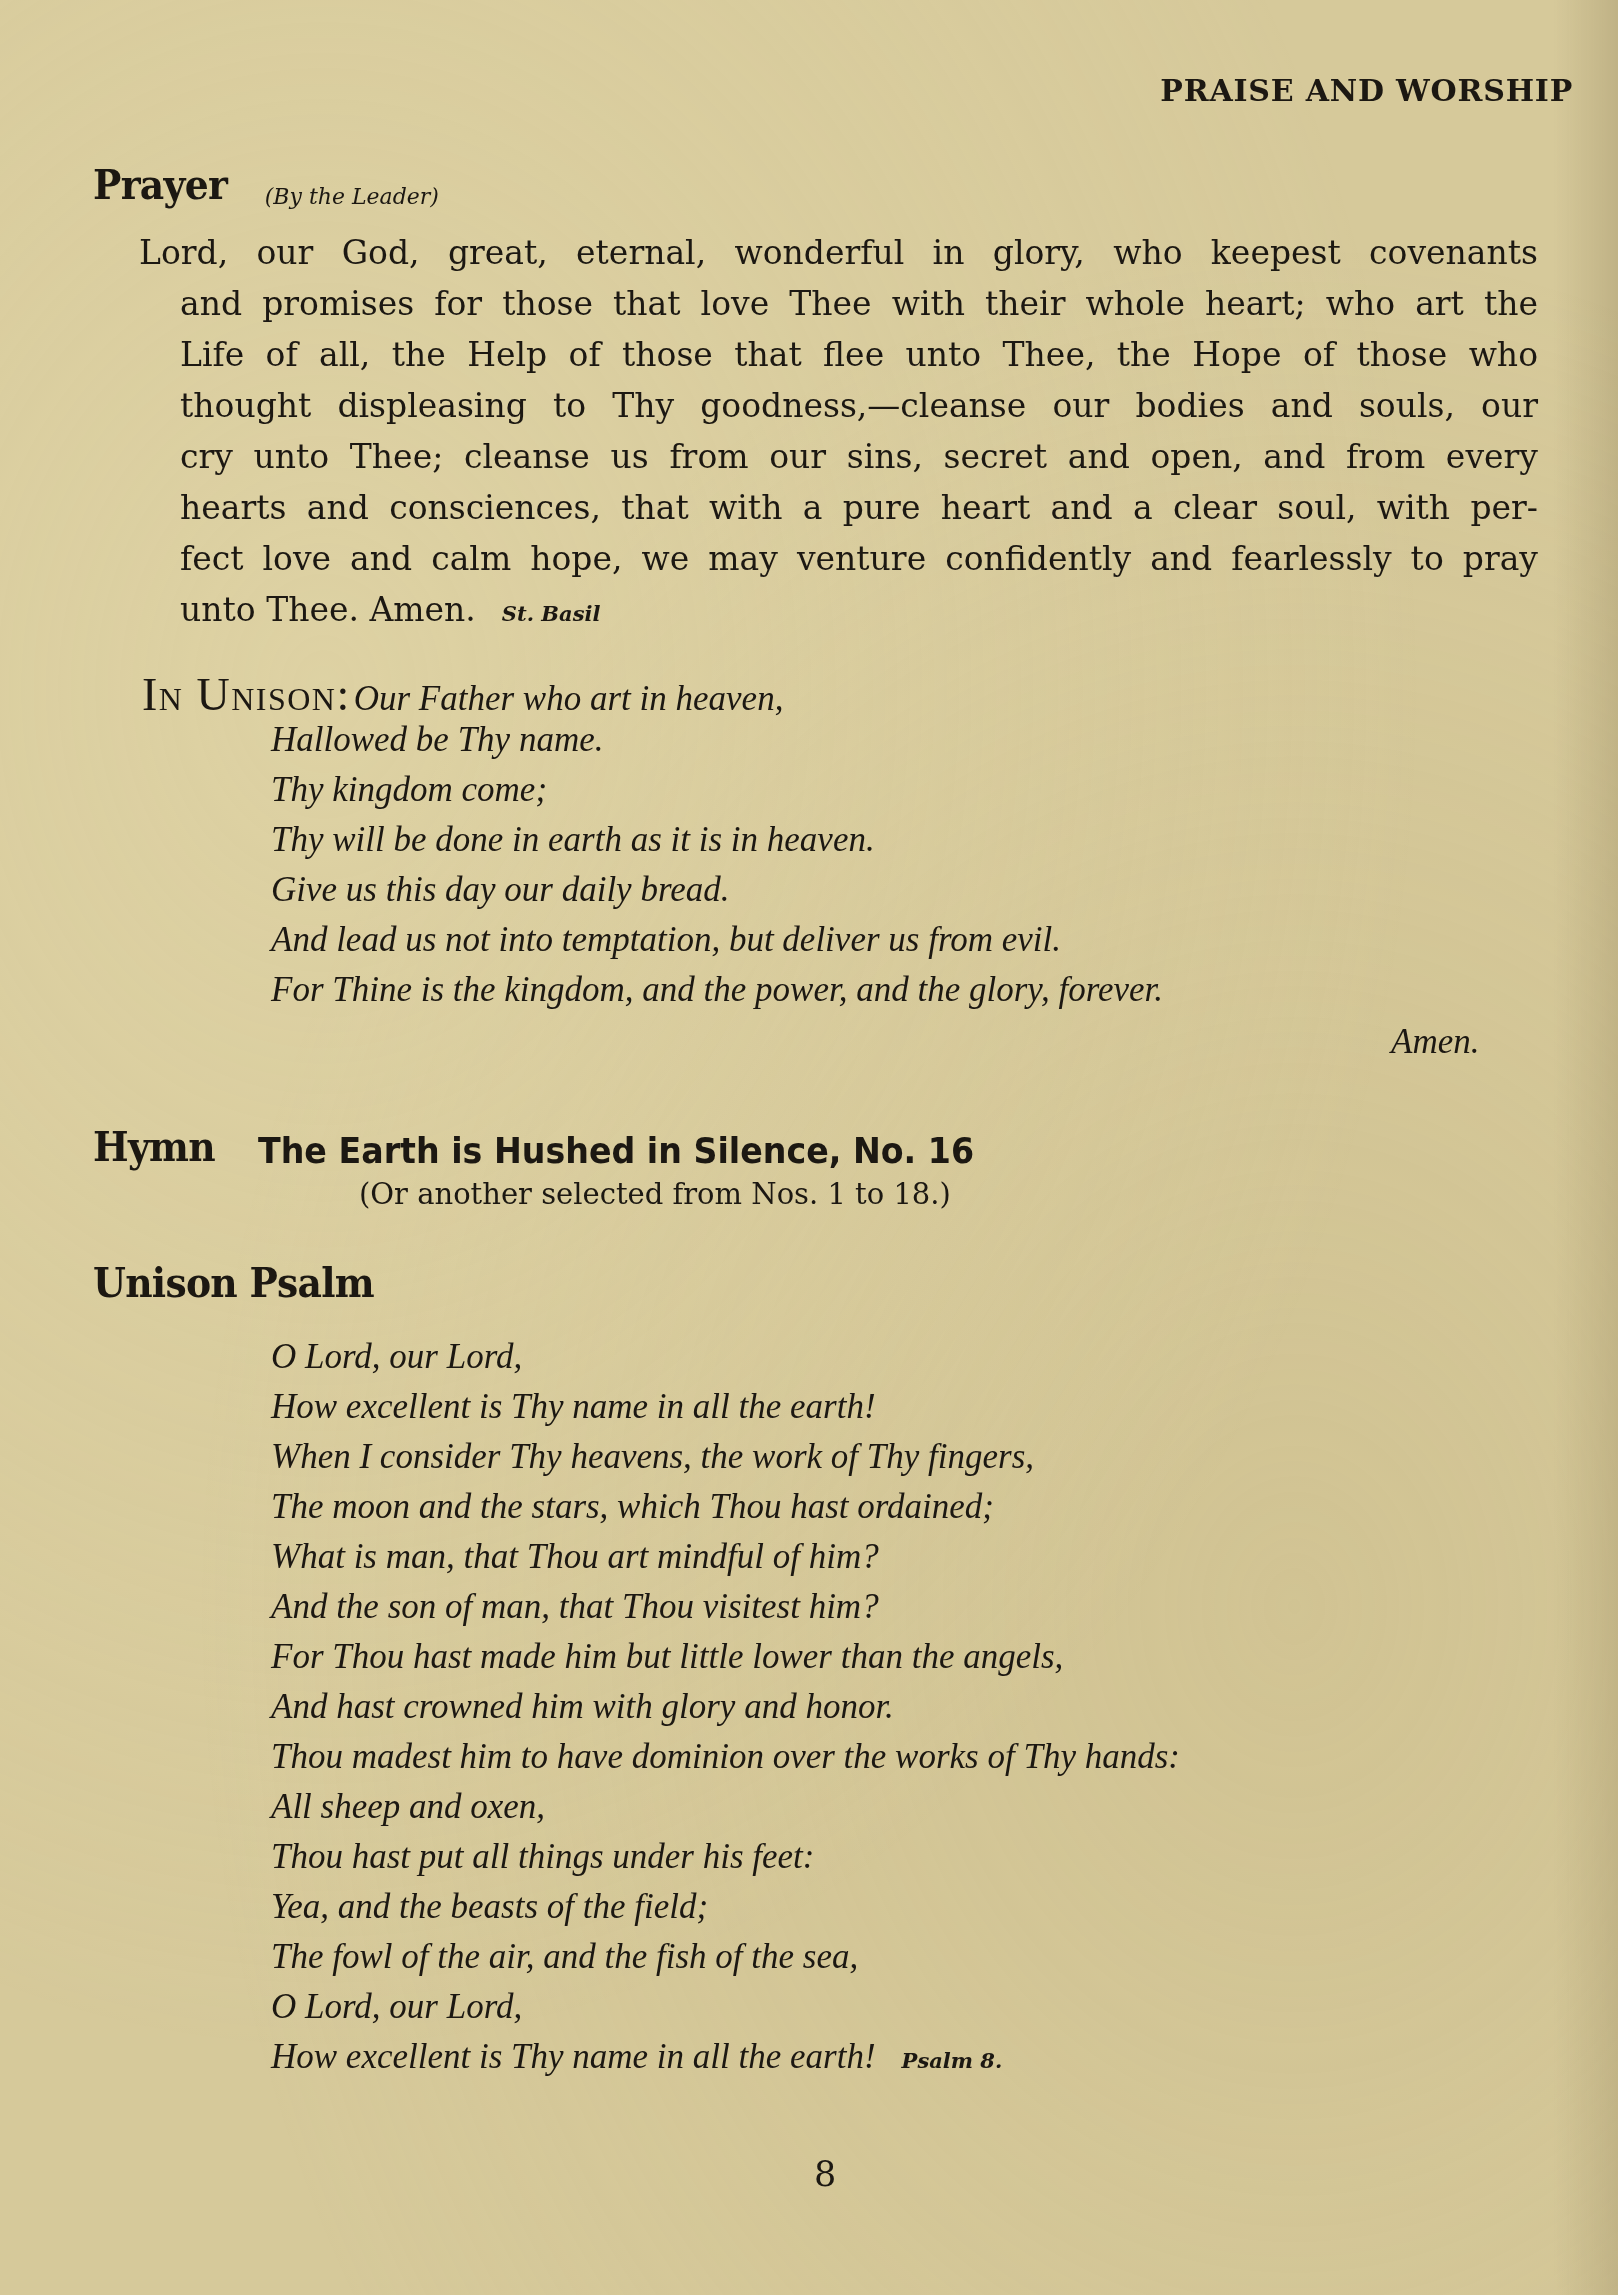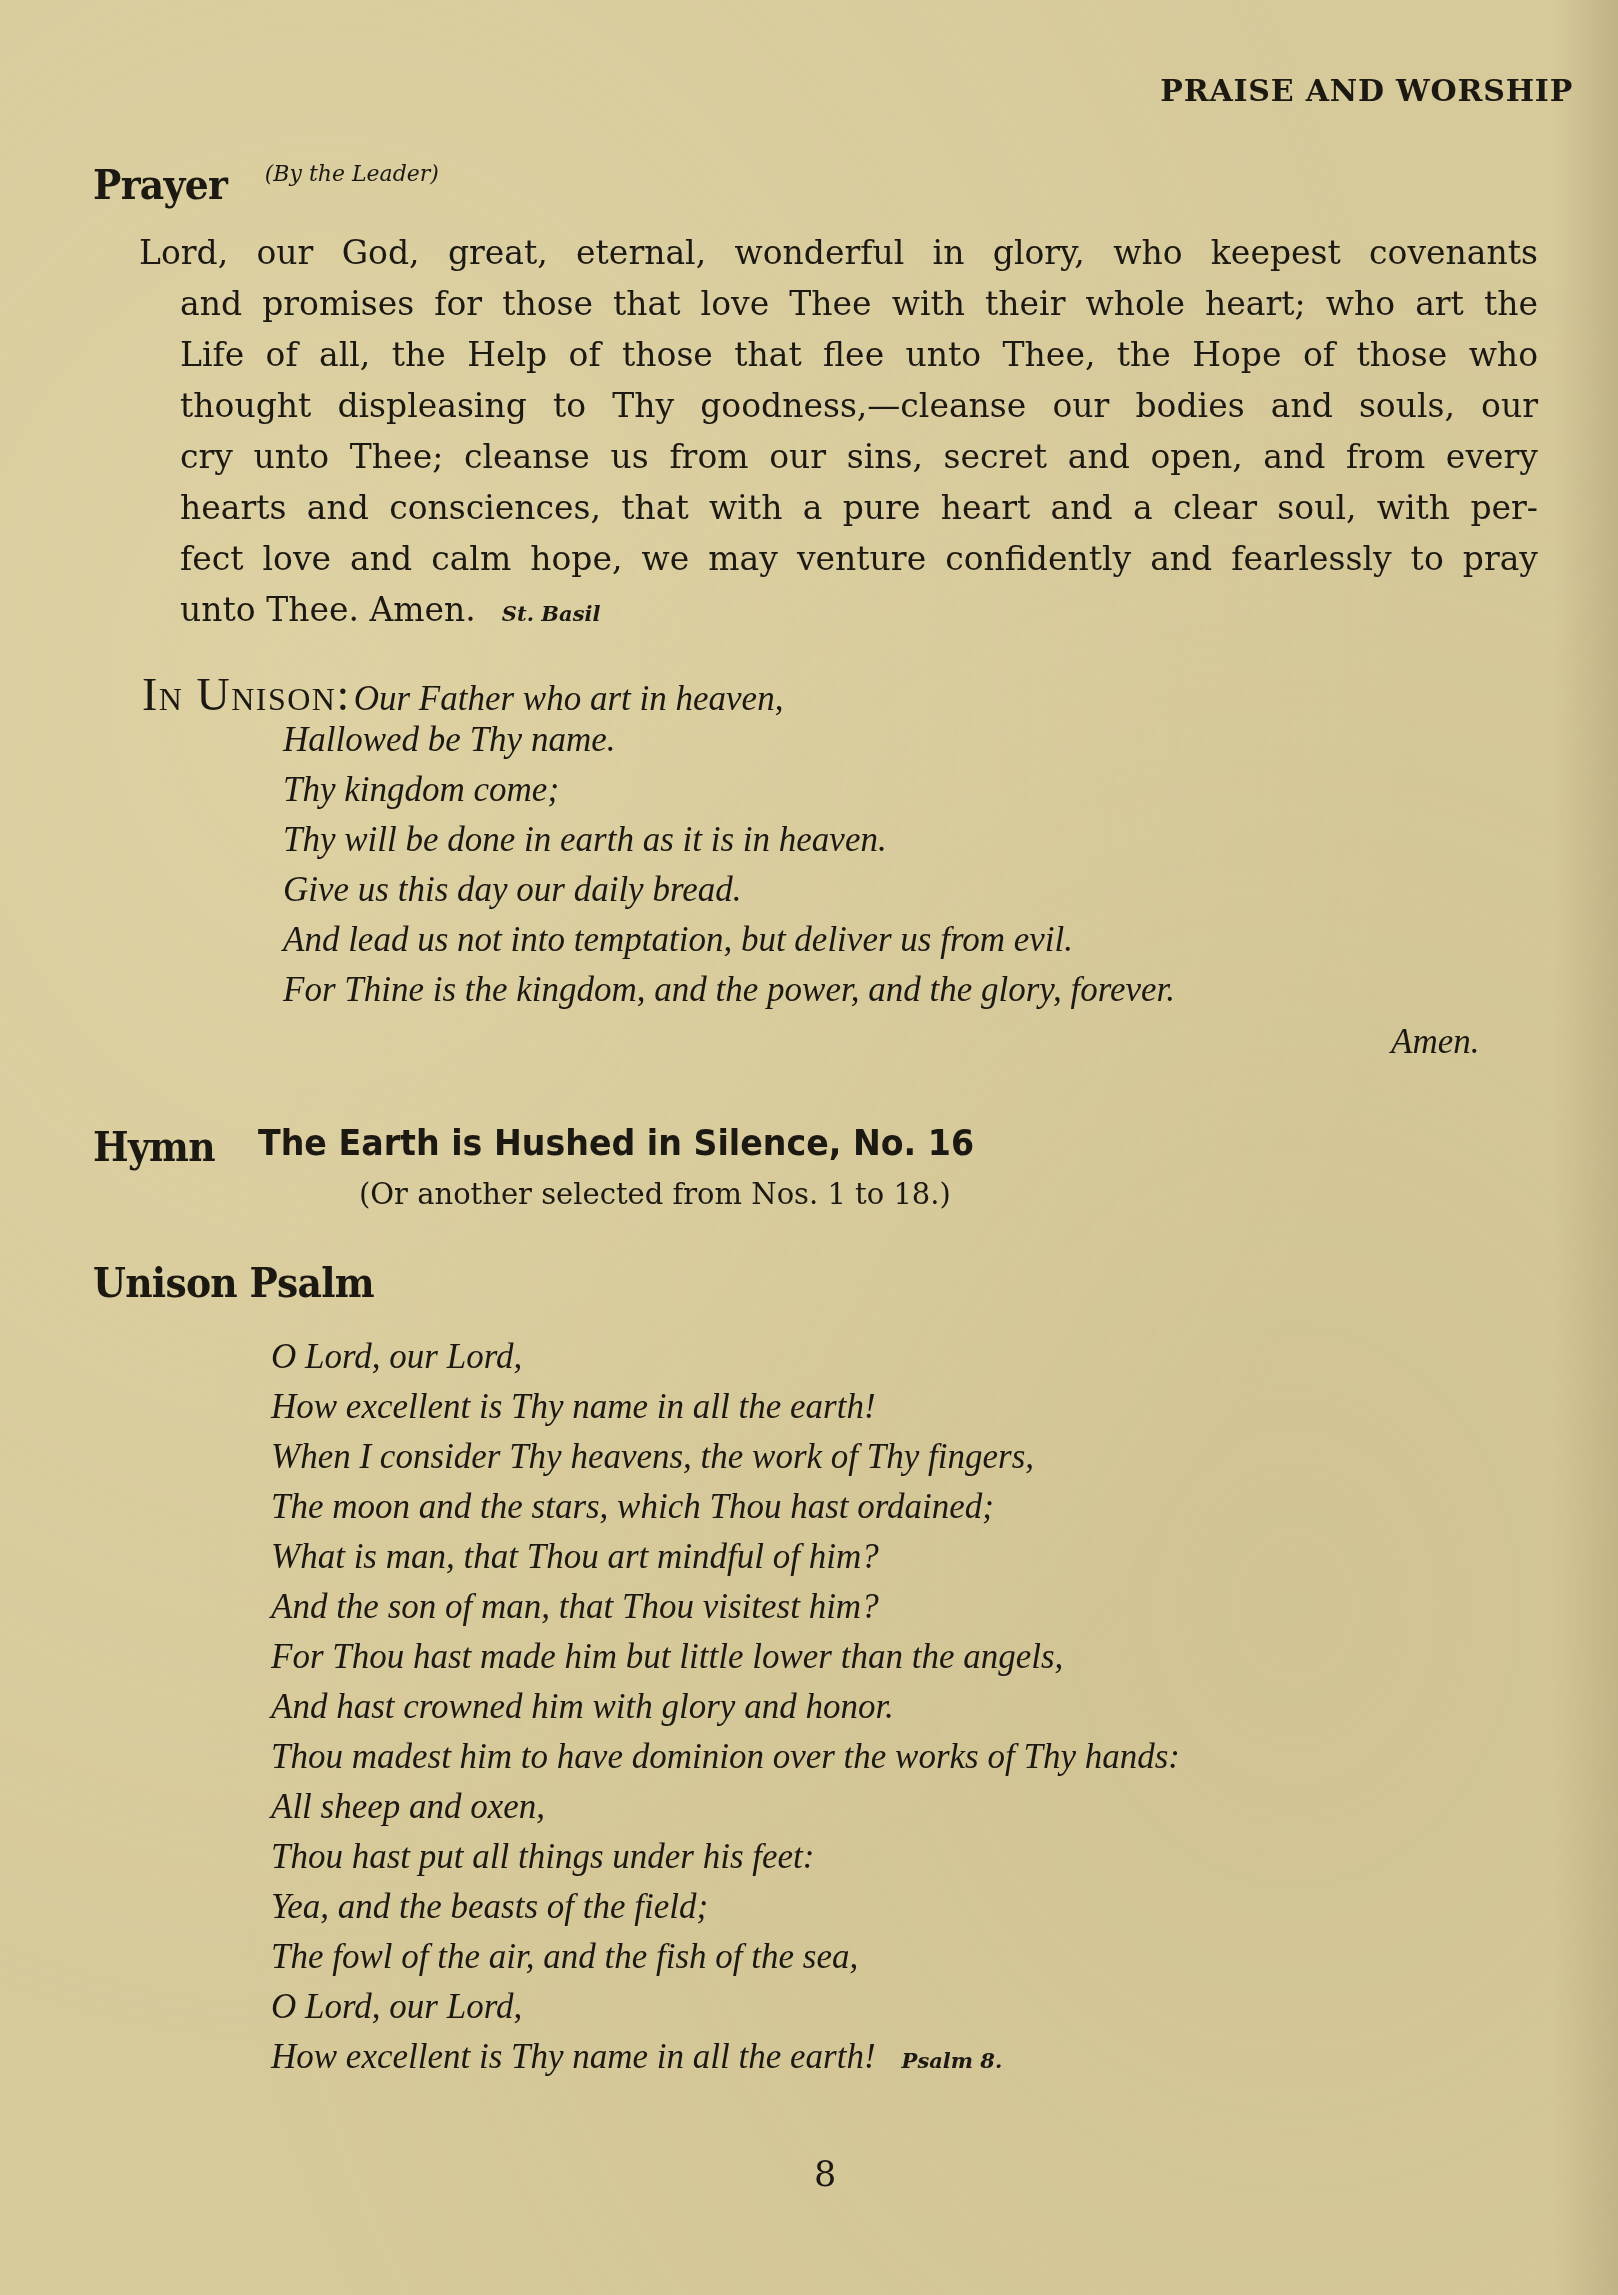--- a/index.html
+++ b/index.html
@@ -29,21 +29,21 @@
     top: 73px;
     right: 85px;
     font-family: "DejaVu Serif", serif;
     font-weight: bold;
     font-size: 30px;
     letter-spacing: 0.8px;
   }
   .section-heading {
     position: absolute;
     display: flex;
-    align-items: flex-start;
+    align-items: flex-end;
   }
   .blackletter {
     font-family: "DejaVu Serif", serif;
     font-weight: bold;
     font-size: 41px;
     letter-spacing: -0.8px;
     transform: scaleX(0.92);
     transform-origin: left;
   }
   .prayer-heading { left: 93px; top: 161px; }
@@ -92,21 +92,21 @@
     font-family: "Liberation Serif", "DejaVu Serif", serif;
     font-style: italic;
     font-size: 35px;
     line-height: 50px;
     white-space: nowrap;
   }
   .verse-lines {
     position: absolute;
     left: 271px;
   }
-  .unison-lines { top: 715px; margin-left: 12px; }
+  .unison-lines { top: 715px; }
   .amen-right { position: absolute; left: 1391px; top: 1017px; }
   .hymn-heading { left: 93px; top: 1123px; }
   .hymn-title {
     font-family: "DejaVu Sans", sans-serif;
     font-weight: bold;
     font-size: 35px;
     margin-left: 32px;
     transform: scaleX(0.95);
     transform-origin: left;
     display: inline-block;

